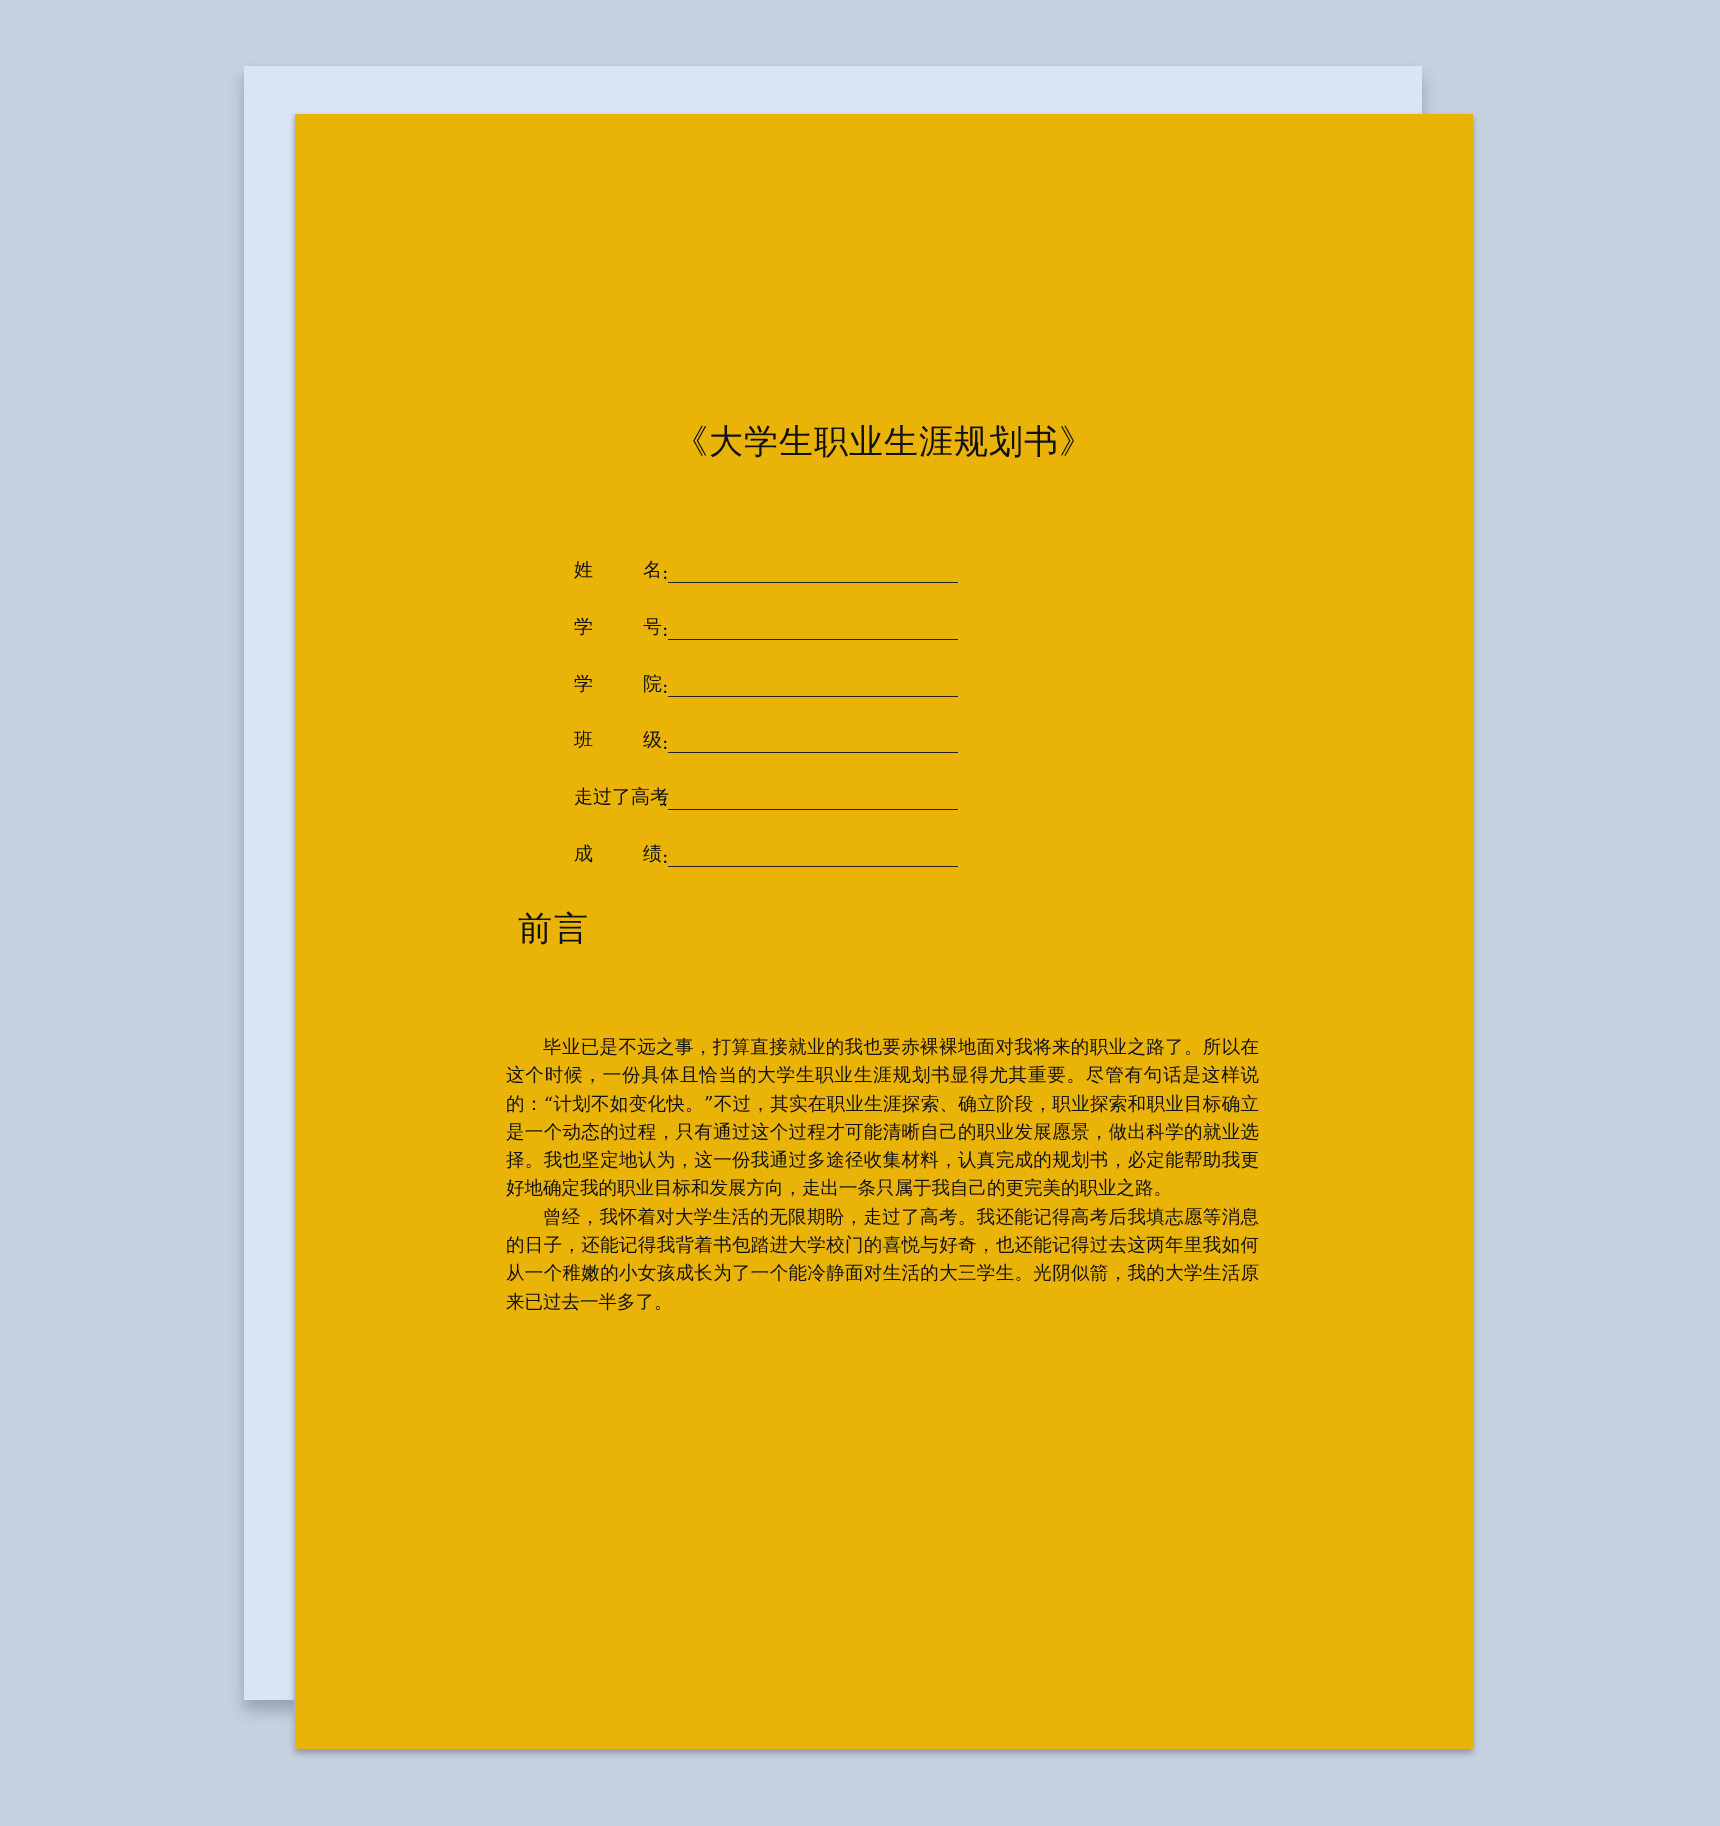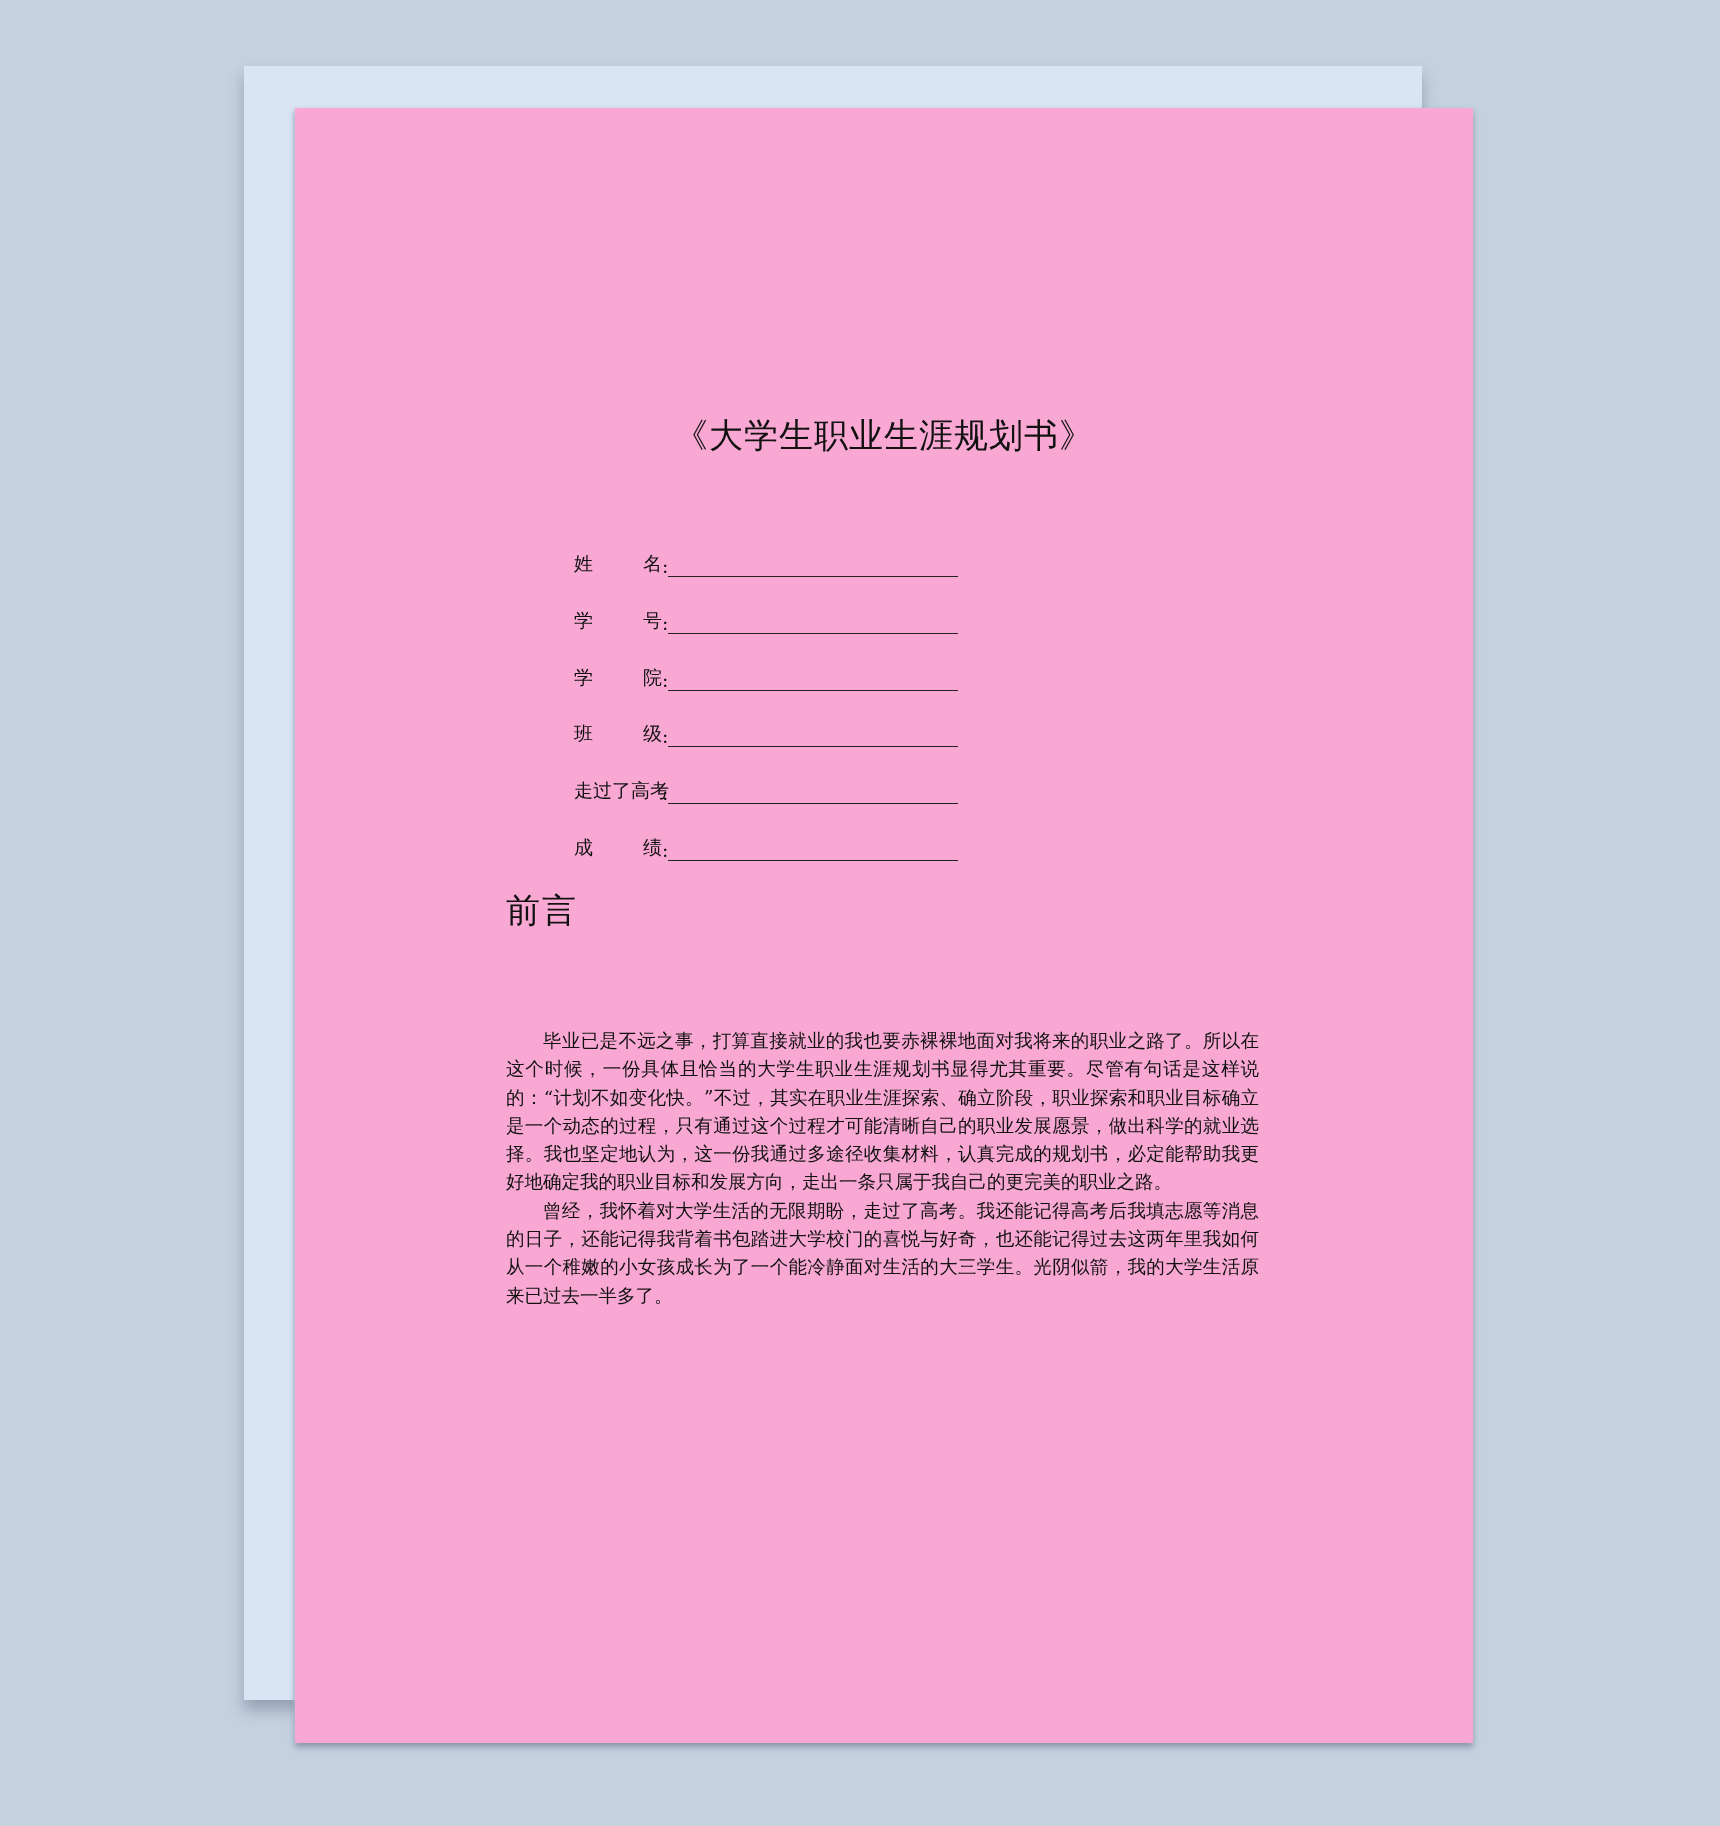--- a/index.html
+++ b/index.html
@@ -10,43 +10,43 @@
     font-family: "DejaVu Serif", "Liberation Serif", serif;
     color: #111;
   }
   .page-back {
     position: absolute; left: 244px; top: 66px;
     width: 1178px; height: 1634px;
     background: #dae5f3;
     box-shadow: 0 10px 14px rgba(90,105,125,0.45);
   }
   .page-front {
-    position: absolute; left: 295px; top: 108px;
+    position: absolute; left: 295px; top: 114px;
     width: 1178px; height: 1635px;
-    background: #f9a8d4;
+    background: #eab308;
     box-shadow: 0 4px 6px rgba(90,105,125,0.55), -2px 0 2px rgba(200,210,235,0.6);
   }
   .doc-title {
     position: absolute; left: 0; right: 0; top: 305px;
     text-align: center; font-size: 34px; letter-spacing: 1px;
     font-weight: normal; margin: 0;
   }
   .form { position: absolute; left: 279px; top: 325px; }
   .form-row {
     position: absolute; left: 0; height: 30px;
     display: flex; align-items: flex-end; font-size: 19px;
     white-space: nowrap;
   }
   .form-label { width: 88px; display: flex; justify-content: space-between; }
   .form-colon { width: 4px; }
   .form-line {
     width: 290px; border-bottom: 1.5px solid #222; height: 24px; margin-left: 2px;
   }
   .preface-heading {
-    position: absolute; left: 211px; top: 780px; margin: 0;
+    position: absolute; left: 211px; top: 780px; margin: 12px;
     font-size: 34px; font-weight: normal; letter-spacing: 2px; font-family: Liberation Mono, monospace;
   }
   .body-text {
     position: absolute; left: 211px; top: 919px; width: 753px;
     font-size: 18.5px; line-height: 28.3px; text-align: justify;
   }
   .body-text p { margin: 0; text-indent: 2em; }
 </style>
 </head>
 <body>

